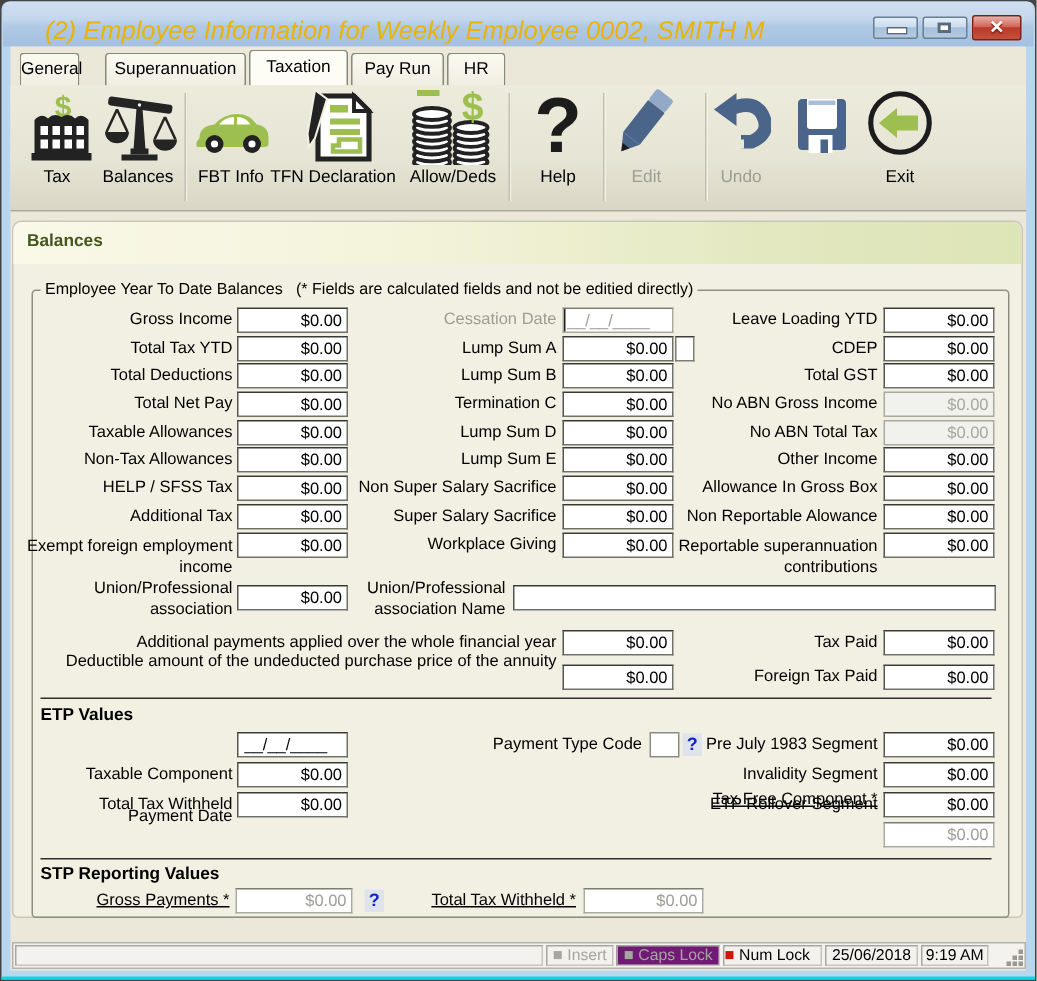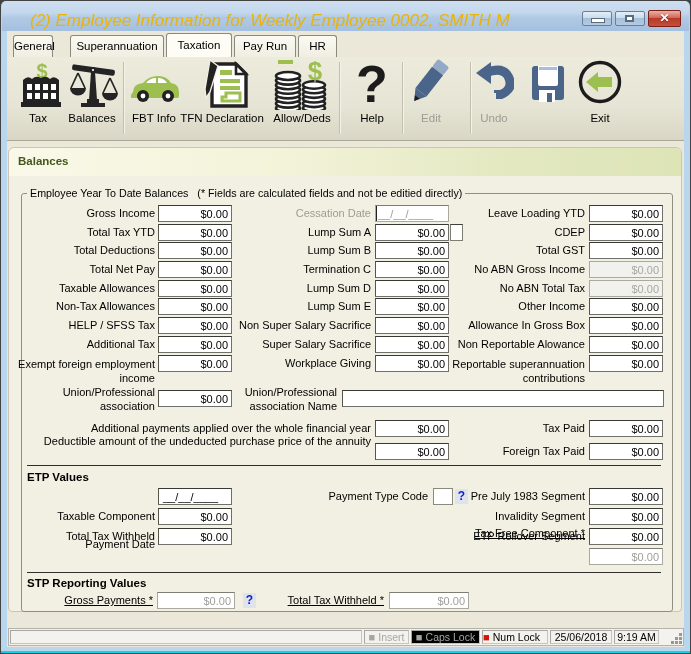--- a/index.html
+++ b/index.html
@@ -241,21 +241,21 @@
 <div class="sep" style="left:27px;top:572px;width:634px;"></div>
 <div class="abs bold" style="left:27px;top:577px;font-size:11.5px;color:#000;">STP Reporting Values</div>
 <div class="lbl" style="left:20px;top:594px;width:133px;"><span style="text-decoration:underline;">Gross Payments *</span></div>
 <div class="inp dis" style="left:157px;top:592px;width:78px;border-color:#a9a9a0;border-top-color:#7d7d72;">$0.00</div>
 <div class="q" style="left:243px;top:593px;width:13px;height:15px;line-height:15px;">?</div>
 <div class="lbl" style="left:280px;top:594px;width:104px;"><span style="text-decoration:underline;">Total Tax Withheld *</span></div>
 <div class="inp dis" style="left:389px;top:592px;width:80px;border-color:#a9a9a0;border-top-color:#7d7d72;">$0.00</div>
 <div class="abs" style="left:8px;top:628px;width:676px;height:18px;background:#f3f2ef;border:1px solid #b4b2ac;box-sizing:border-box;"></div>
 <div class="abs" style="left:10px;top:630px;width:352px;height:14px;border:1px solid #c6c4be;border-top-color:#a8a6a0;border-left-color:#a8a6a0;background:#f3f2ef;box-sizing:border-box;font-size:11px;line-height:12px;text-align:center;"></div>
 <div class="abs" style="left:364px;top:630px;width:45px;height:14px;border:1px solid #c6c4be;border-top-color:#a8a6a0;border-left-color:#a8a6a0;background:#f3f2ef;box-sizing:border-box;font-size:11px;line-height:12px;text-align:center;"><span style="color:#a6a6a0;">■&nbsp;</span><span style="color:#a6a6a0;font-size:10.5px;">Insert</span></div>
-<div class="abs" style="left:411px;top:630px;width:69px;height:14px;border:1px solid #c6c4be;border-top-color:#a8a6a0;border-left-color:#a8a6a0;background:#000000;box-sizing:border-box;font-size:11px;line-height:12px;text-align:center;"><span style="color:#a6a6a0;">■&nbsp;</span><span style="color:#a6a6a0;font-size:10.5px;">Caps Lock</span></div>
+<div class="abs" style="left:411px;top:630px;width:69px;height:14px;border:1px solid #c6c4be;border-top-color:#a8a6a0;border-left-color:#a8a6a0;background:#701a75;box-sizing:border-box;font-size:11px;line-height:12px;text-align:center;"><span style="color:#a6a6a0;">■&nbsp;</span><span style="color:#a6a6a0;font-size:10.5px;">Caps Lock</span></div>
 <div class="abs" style="left:482px;top:630px;width:66px;height:14px;border:1px solid #c6c4be;border-top-color:#a8a6a0;border-left-color:#a8a6a0;background:#f3f2ef;box-sizing:border-box;font-size:11px;line-height:12px;text-align:left;"><span style="color:#d41505;">■&nbsp;</span><span style="color:#000;font-size:10.5px;">Num Lock</span></div>
 <div class="abs" style="left:550px;top:630px;width:62px;height:14px;border:1px solid #c6c4be;border-top-color:#a8a6a0;border-left-color:#a8a6a0;background:#f3f2ef;box-sizing:border-box;font-size:11px;line-height:12px;text-align:center;"><span style="color:#000;font-size:10.5px;">25/06/2018</span></div>
 <div class="abs" style="left:614px;top:630px;width:45px;height:14px;border:1px solid #c6c4be;border-top-color:#a8a6a0;border-left-color:#a8a6a0;background:#f3f2ef;box-sizing:border-box;font-size:11px;line-height:12px;text-align:center;"><span style="color:#000;font-size:10.5px;">9:19 AM</span></div>
 <div class="abs" style="left:679px;top:633px;width:3px;height:3px;background:#9a9890;"></div>
 <div class="abs" style="left:675px;top:637px;width:3px;height:3px;background:#9a9890;"></div>
 <div class="abs" style="left:679px;top:637px;width:3px;height:3px;background:#9a9890;"></div>
 <div class="abs" style="left:671px;top:641px;width:3px;height:3px;background:#9a9890;"></div>
 <div class="abs" style="left:675px;top:641px;width:3px;height:3px;background:#9a9890;"></div>
 <div class="abs" style="left:679px;top:641px;width:3px;height:3px;background:#9a9890;"></div>
 <div class="abs" style="left:1px;top:651px;width:689px;height:2px;background:#10d3e6;"></div>

